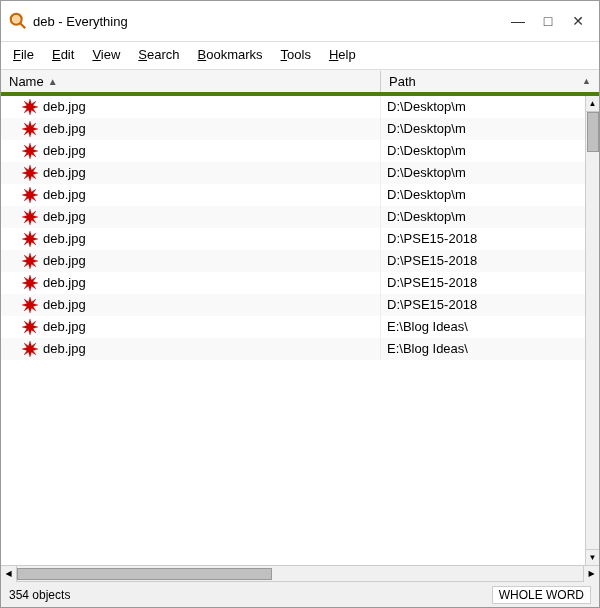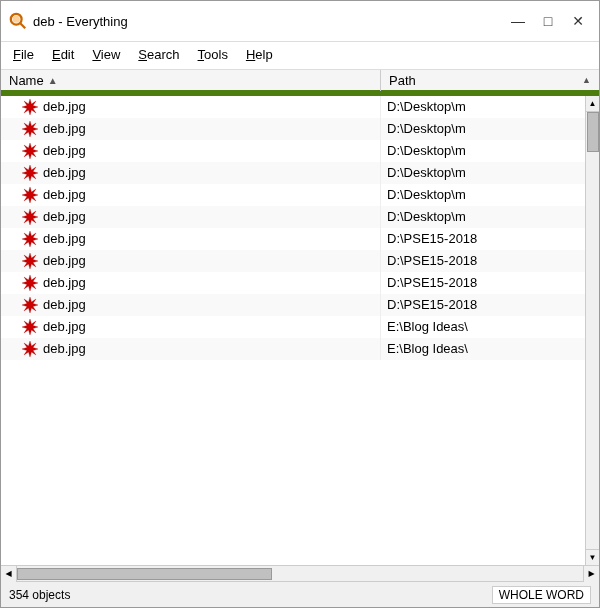--- a/index.html
+++ b/index.html
@@ -103,21 +103,21 @@
       border: 1px solid #999;
       padding: 2px 6px;
       font-size: 13px;
       outline: none;
     }
 
     
     .column-header {
       display: flex;
       background: #f5f5f5;
-      border-bottom: 6px solid #4d7c0f;
+      border-bottom: 4px solid #4d7c0f;
       height: 26px;
       align-items: center;
     }
 
     .col-name {
       flex: 0 0 380px;
       padding: 3px 8px;
       font-size: 13px;
       font-weight: normal;
       display: flex;
@@ -358,20 +358,21 @@
       <button class="win-btn">□</button>
       <button class="win-btn close">✕</button>
     </div>
   </div>
 
   <div class="menu-bar">
     <span class="menu-item"><u>F</u>ile</span>
     <span class="menu-item"><u>E</u>dit</span>
     <span class="menu-item"><u>V</u>iew</span>
     <span class="menu-item"><u>S</u>earch</span>
+    <span class="menu-item"><u>B</u>ookmarks</span>
     <span class="menu-item"><u>T</u>ools</span>
     <span class="menu-item"><u>H</u>elp</span>
   </div>
 
 
   <div class="column-header">
     <div class="col-name">
       <span>Name</span>
       <span class="sort-arrow">▲</span>
     </div>

